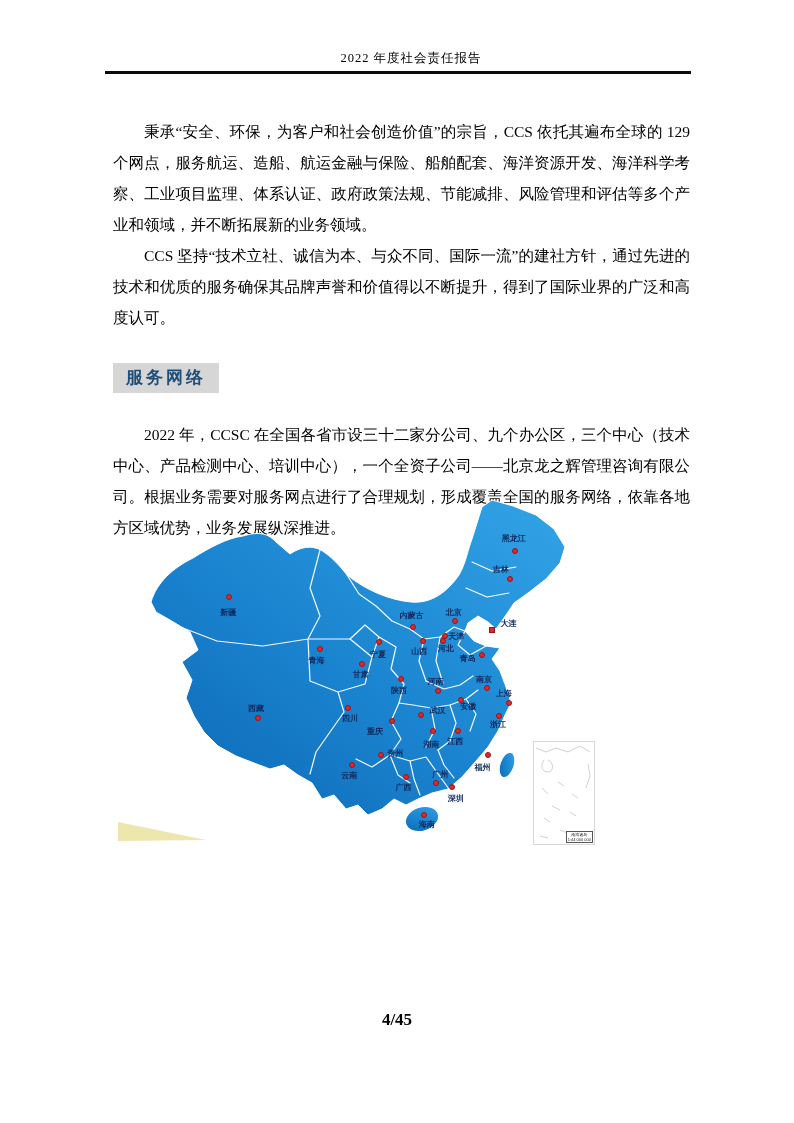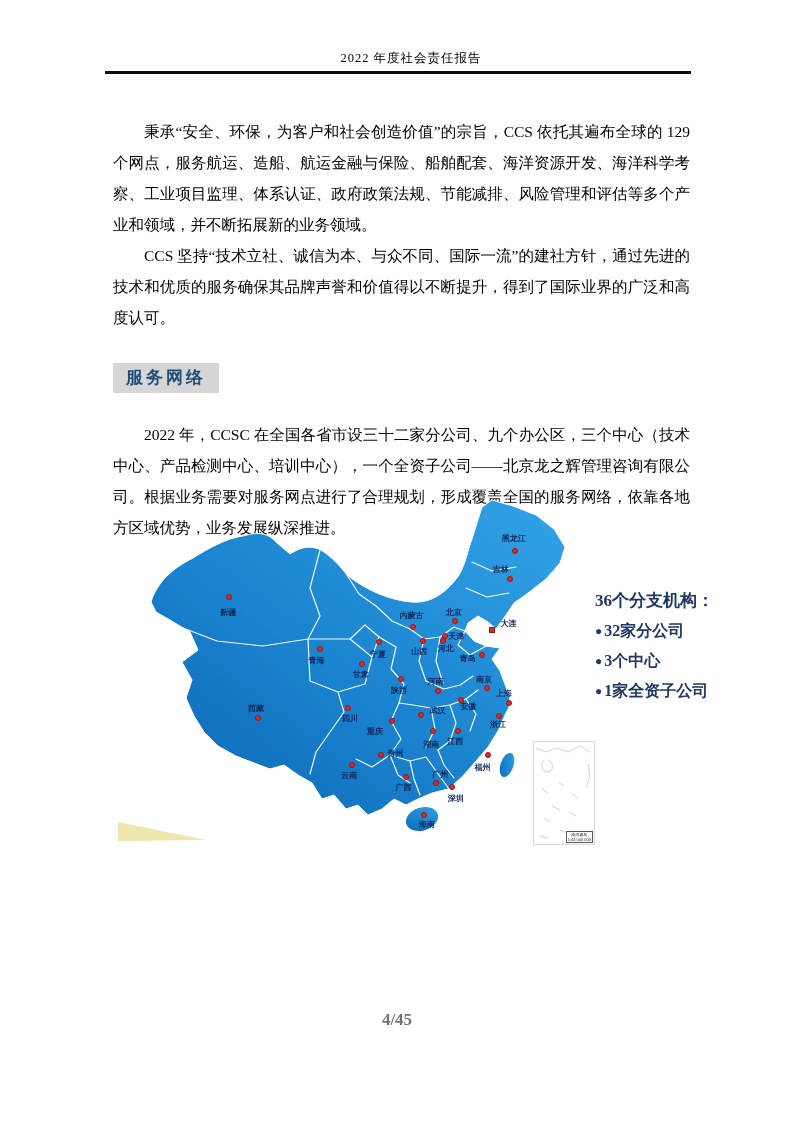--- a/index.html
+++ b/index.html
@@ -56,21 +56,21 @@
   .inset-tag div {
     font-size:4px; line-height:5px; color:#222; white-space:nowrap;
     font-family:"Liberation Sans","DejaVu Sans",sans-serif;
   }
   .legend { position:absolute; left:482px; top:93px; width:165px; color:#1f3864; }
   .legend-title { font-size:17px; font-weight:bold; line-height:20px; }
   .legend-item { margin-top:10px; font-size:16px; font-weight:bold; line-height:19px; }
   .legend-item .bullet { font-size:12px; margin-right:2px; vertical-align:1px; }
   .footer-page {
     position:absolute; top:1010px; left:0; width:100%;
-    text-align:center; font-size:17px; font-weight:bold; color:#737373;
+    text-align:center; font-size:17px; font-weight:bold; color:#000000;
   }
 </style>
 </head>
 <body>
 
 <div class="page">
 
   <div class="doc-header-title">2022 年度社会责任报告</div>
   <div class="doc-header-rule"></div>
 
@@ -205,24 +205,16 @@
           <span class="maplabel" style="left: 60.5%; top: 80.4%;">广西</span>
           <span class="dot" style="left: 67.2%; top: 79.2%;"></span>
           <span class="maplabel" style="left: 68.2%; top: 76.8%;">广州</span>
           <span class="dot" style="left: 70.7%; top: 80.4%;"></span>
           <span class="maplabel" style="left: 71.4%; top: 83.2%;">深圳</span>
           <span class="dot" style="left: 64.7%; top: 88%;"></span>
           <span class="maplabel" style="left: 64.3%; top: 90.6%; padding-left: 10px;">海南</span>
         </div>
     </div>
 
-    <div class="legend">
-      <div class="legend-title">36个分支机构：</div>
-      <div>
-          <div class="legend-item"><span class="bullet">●</span><span>32家分公司</span></div>
-          <div class="legend-item"><span class="bullet">●</span><span>3个中心</span></div>
-          <div class="legend-item"><span class="bullet">●</span><span>1家全资子公司</span></div>
-        </div>
-    </div>
   </div>
 
   <div class="footer-page">4/45</div>
 </div>
 
 </body></html>

